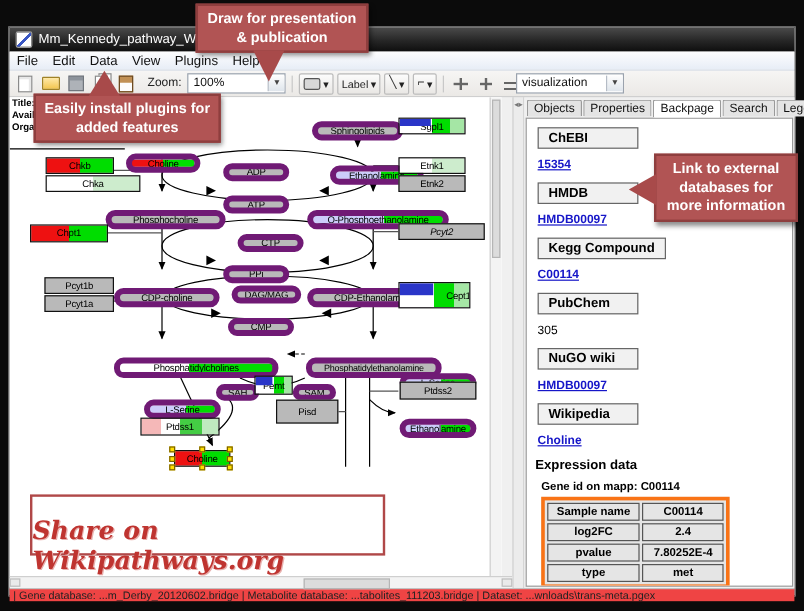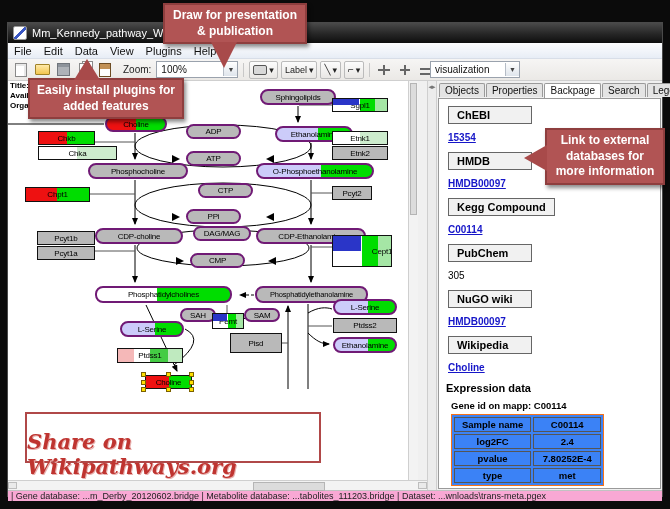--- a/index.html
+++ b/index.html
@@ -61,29 +61,29 @@
   .tab.active{background:#fff;position:relative;top:1px;padding-bottom:2px;}
   .panel-content{flex:1;background:#fff;border:1px solid #9a9a9a;margin:0 1px 1px 1px;
                  padding:7px 9px;overflow:hidden;font-size:10px;}
   .bp-sec{margin-bottom:9px;}
   .bp-header{display:inline-block;border:1px solid #666;background:#f1f1f1;font-weight:bold;
              font-size:11px;color:#000;padding:2px 8px;min-width:66px;}
   .bp-link{color:#1616c8;font-weight:bold;text-decoration:underline;font-size:10px;margin-top:8px;cursor:pointer;}
   .bp-val{color:#000;font-size:10px;margin-top:8px;}
   .exp-head{font-weight:bold;font-size:11px;color:#000;margin:2px 0 6px -2px;}
   .mapp{font-weight:bold;font-size:9.5px;color:#000;margin:0 0 3px 3px;}
-  .exp-table{border-collapse:separate;border-spacing:2px;border:1px solid #f97316;margin-left:3px;background:#3b82f6;}
+  .exp-table{border-collapse:separate;border-spacing:2px;border:3px solid #f97316;margin-left:3px;background:#e5e5e5;}
   .exp-table td{border:1px solid #555;font-size:9.5px;font-weight:bold;text-align:center;padding:1px 7px;min-width:52px;}
   
-  .statusbar{height:10px;background:#f9a8d4;border-top:1px solid #c2c2c2;font-size:9px;color:#222;
+  .statusbar{height:10px;background:#ef4444;border-top:1px solid #c2c2c2;font-size:9px;color:#222;
              display:flex;align-items:center;padding-left:3px;white-space:nowrap;overflow:hidden;}
   
   .pn{position:absolute;display:flex;align-items:center;justify-content:center;font-size:8px;
       letter-spacing:-0.2px;color:#000;white-space:nowrap;overflow:hidden;z-index:2;box-sizing:border-box;}
-  .pill{border:2px solid #701a75;border-radius:8px;background:#b9b9b9;}
+  .pill{border:5px solid #701a75;border-radius:8px;background:#b9b9b9;margin-top:12px;}
   .gbox{border:1px solid #111;background:#b9b9b9;}
   .rg{background:linear-gradient(90deg,#ee1111 0 50%,#00dd00 50%);}
   .lg{background:linear-gradient(90deg,#ccccfa 0 55%,#00dd00 55%);}
   .wg{background:linear-gradient(90deg,#fff 0 45%,#00dd00 45%);}
   .wpg{background:linear-gradient(90deg,#fff 0 50%,#cdeccd 50%);}
   .bgw{background:linear-gradient(90deg,#fff 0 50%,#00dd00 50% 78%,#a5e6a5 78%);}
   .blue::before{content:"";position:absolute;left:0;top:0;width:48%;height:50%;background:#2a35c8;}
   .pt1{background:linear-gradient(90deg,#f5b8b8 0 25%,#fff 25% 50%,#44cc44 50% 78%,#bfeabf 78%);}
   .handle{position:absolute;width:5px;height:5px;background:#ffdf00;border:1px solid #7a6000;z-index:4;box-sizing:border-box;}
   .cv-info{position:absolute;left:2px;font-size:8px;font-weight:bold;color:#000;z-index:1;}
@@ -266,24 +266,24 @@
           <div class="pn pill lg" style="left:112px;top:240px;width:64px;height:16px;">L-Serine</div>
           <div class="pn pill lg" style="left:325px;top:218px;width:64px;height:16px;">L-Serine</div>
           <div class="pn pill lg" style="left:325px;top:256px;width:64px;height:16px;">Ethanolamine</div>
 
           <div class="pn gbox rg" style="left:30px;top:50px;width:57px;height:14px;">Chkb</div>
           <div class="pn gbox wpg" style="left:30px;top:65px;width:79px;height:14px;">Chka</div>
           <div class="pn gbox bgw blue" style="left:324px;top:17px;width:56px;height:14px;">Sgpl1</div>
           <div class="pn gbox wpg" style="left:324px;top:50px;width:56px;height:14px;">Etnk1</div>
           <div class="pn gbox" style="left:324px;top:65px;width:56px;height:14px;">Etnk2</div>
           <div class="pn gbox rg" style="left:17px;top:106px;width:65px;height:15px;">Chpt1</div>
-          <div class="pn gbox" style="left:324px;top:105px;width:40px;height:14px;">Pcyt2</div>
+          <div class="pn gbox" style="left:324px;top:105px;width:72px;height:14px;font-style:italic;">Pcyt2</div>
           <div class="pn gbox" style="left:29px;top:150px;width:58px;height:14px;">Pcyt1b</div>
           <div class="pn gbox" style="left:29px;top:165px;width:58px;height:14px;">Pcyt1a</div>
-          <div class="pn gbox bgw blue" style="left:324px;top:154px;width:60px;height:32px;padding-left:40px;">Cept1</div>
+          <div class="pn gbox bgw blue" style="left:324px;top:154px;width:60px;height:22px;padding-left:40px;">Cept1</div>
           <div class="pn gbox bgw blue" style="left:204px;top:232px;width:32px;height:16px;">Pemt</div>
           <div class="pn gbox" style="left:222px;top:252px;width:52px;height:20px;">Pisd</div>
           <div class="pn gbox" style="left:325px;top:237px;width:64px;height:15px;">Ptdss2</div>
           <div class="pn gbox pt1" style="left:109px;top:267px;width:66px;height:15px;">Ptdss1</div>
 
           <div class="pn gbox rg" style="left:137px;top:294px;width:47px;height:14px;">Choline</div>
           <span class="handle" style="left:133px;top:291px;"></span>
           <span class="handle" style="left:158px;top:291px;"></span>
           <span class="handle" style="left:181px;top:291px;"></span>
           <span class="handle" style="left:133px;top:299px;"></span>

